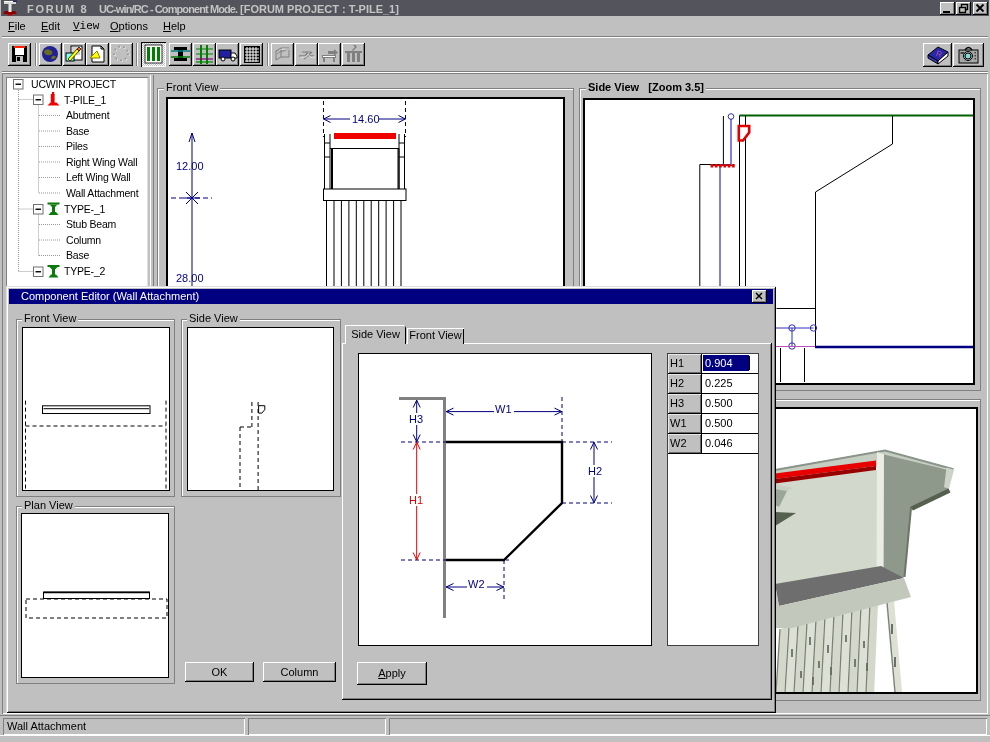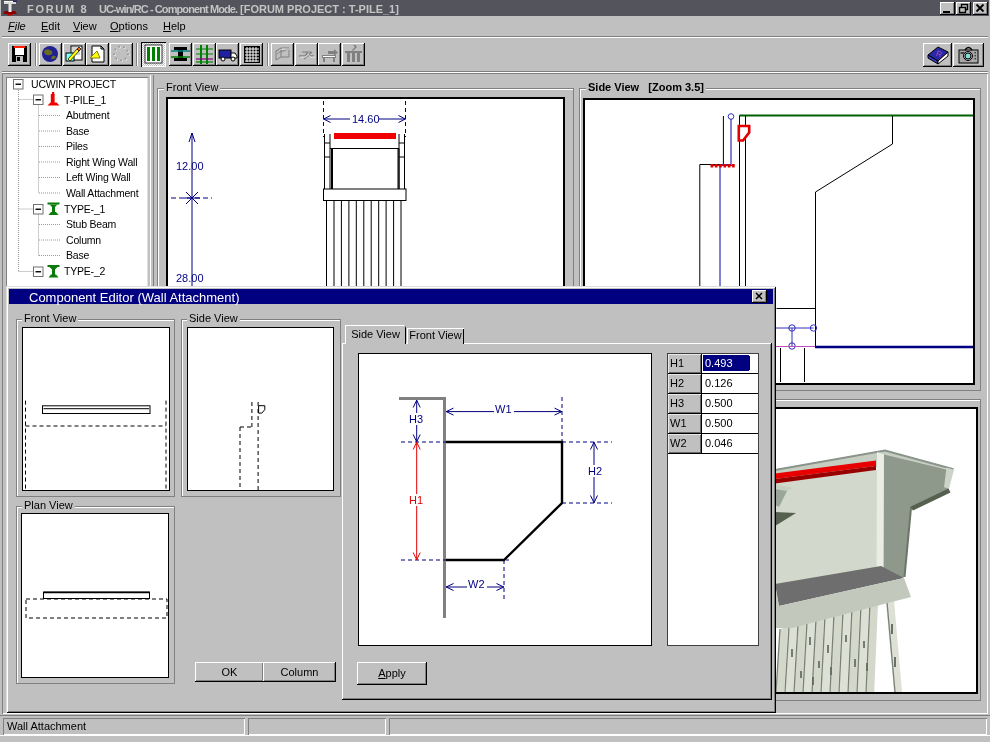--- a/index.html
+++ b/index.html
@@ -43,23 +43,23 @@
     </svg>
   </div>
 <div class="abs btn" style="left:973px;top:2px;width:15px;height:13px;">
     <svg width="15" height="13">
       <path d="M3.5 2.5 L10.5 9.5 M10.5 2.5 L3.5 9.5" stroke="#000" stroke-width="1.8"></path>
     </svg>
   </div>
 
 <div class="abs" style="left:1px;top:16px;width:988px;height:20px;background:#c0c0c0;"></div>
 <div class="abs" style="left:0;top:20px;font-size:11px;color:#000;width:990px;height:14px;">
-<span class="abs" style="left:8px;font-style:italic;"><u>F</u>ile</span>
+<span class="abs" style="left:8px;"><u>F</u>ile</span>
     <span class="abs" style="left:41px;"><u>E</u>dit</span>
-    <span class="abs" style="left:73px;"><u>V</u>iew</span>
+    <span class="abs" style="left:73px;font-family:Liberation Mono, monospace;"><u>V</u>iew</span>
     <span class="abs" style="left:110px;"><u>O</u>ptions</span>
     <span class="abs" style="left:163px;"><u>H</u>elp</span>
 </div>
 <div class="abs" style="left:2px;top:36px;width:986px;height:2px;border-top:1px solid #808080;border-bottom:1px solid #fff;"></div>
 
 <div class="abs" id="toolbar" style="left:2px;top:40px;width:986px;height:31px;background:#c0c0c0;">
 
  <div class="abs btn" style="left:6px;top:3px;width:23px;height:23px;">
   <svg width="23" height="23" viewBox="0 0 23 23">
         <g>
@@ -460,21 +460,21 @@
 <div class="abs" style="left:0px;top:714px;width:990px;height:28px;background:#c0c0c0;"></div>
 <div class="abs" style="left:0px;top:715px;width:990px;height:1px;background:#808080;"></div>
 <div class="abs sunken" style="left:3px;top:718px;width:242px;height:17px;font-size:11px;line-height:17px;padding-left:4px;">Wall Attachment</div>
 <div class="abs sunken" style="left:248px;top:718px;width:138px;height:17px;"></div>
 <div class="abs sunken" style="left:389px;top:718px;width:598px;height:17px;"></div>
 <div class="abs" style="left:0px;top:735px;width:990px;height:1px;background:#fff;"></div>
 
 <div class="abs" id="dialog" style="left:6px;top:286px;width:770px;height:427px;background:#c0c0c0;box-shadow: inset 1px 1px 0 #dfdfdf, inset -1px -1px 0 #000, inset 2px 2px 0 #fff, inset -2px -2px 0 #808080;">
 
  <div class="abs" style="left:3px;top:3px;width:764px;height:15px;background:#000080;"></div>
- <div class="abs" style="left:23px;top:4px;font-size:13px;color:#fff;">Component Editor (Wall Attachment)</div>
+ <div class="abs" style="left:15px;top:4px;font-size:11px;color:#fff;">Component Editor (Wall Attachment)</div>
  <div class="abs btn" style="left:746px;top:4px;width:15px;height:13px;">
       <svg width="15" height="13">
         <path d="M4 3 L10 9 M10 3 L4 9" stroke="#000" stroke-width="1.5"></path>
       </svg>
     </div>
 
  <div class="abs" style="left:10px;top:33px;width:159px;height:178px;border:1px solid #808080;box-shadow:inset 1px 1px 0 #fff;"></div>
  <div class="abs lbl" style="left:16px;top:27px;">Front View</div>
  <div class="abs" style="left:16px;top:41px;width:148px;height:164px;background:#fff;border:1px solid #000;">
   <svg width="146" height="162" viewBox="0 0 146 162">
@@ -506,21 +506,21 @@
  <div class="abs" style="left:15px;top:227px;width:148px;height:165px;background:#fff;border:1px solid #000;">
   <svg width="146" height="163" viewBox="0 0 146 163">
    <rect x="21.5" y="78" width="106" height="6.5" fill="#fff" stroke="#000" stroke-width="1"></rect>
    <path d="M22 78.5 h105" stroke="#000" stroke-width="1.6"></path>
    <g stroke="#000" stroke-dasharray="4 3" fill="none">
     <rect x="4" y="85" width="141" height="19"></rect>
    </g>
   </svg>
  </div>
 
- <div class="abs btn" style="left:179px;top:376px;width:69px;height:20px;text-align:center;font-size:11px;line-height:20px;margin-left:10px;">OK</div>
+ <div class="abs btn" style="left:179px;top:376px;width:69px;height:20px;text-align:center;font-size:11px;line-height:20px;">OK</div>
  <div class="abs btn" style="left:257px;top:376px;width:73px;height:20px;text-align:center;font-size:11px;line-height:20px;">Column</div>
 
  <div class="abs" style="left:336px;top:57px;width:430px;height:357px;background:#c0c0c0;box-shadow: inset -1px -1px 0 #000, inset 1px 1px 0 #fff, inset -2px -2px 0 #808080;"></div>
  <div class="abs" style="left:339px;top:39px;width:61px;height:19px;background:#c0c0c0;box-shadow: inset 1px 0 0 #fff, inset 0 1px 0 #fff, inset -1px 0 0 #000;border-top-right-radius:2px;font-size:11px;text-align:center;line-height:18px;">Side View</div>
  <div class="abs" style="left:401px;top:42px;width:57px;height:16px;background:#c0c0c0;box-shadow: inset 1px 0 0 #fff, inset 0 1px 0 #fff, inset -1px 0 0 #000;font-size:11px;text-align:center;line-height:15px;">Front View</div>
 
  <div class="abs" style="left:352px;top:67px;width:294px;height:293px;background:#fff;border:1px solid #000;">
   <svg width="292" height="291" viewBox="0 0 292 291">
 
    <path d="M40 44.5 H86" stroke="#808080" stroke-width="3"></path>
@@ -582,27 +582,27 @@
           <text x="50" y="150" fill="#e00000">H1</text>
    </g>
   </svg>
  </div>
 
  <div class="abs" style="left:661px;top:67px;width:92px;height:293px;background:#fff;border:1px solid #404040;">
   <div style="position:absolute;left:0;top:0;width:90px;">
    <div style="display:flex;height:20px;">
           <div style="width:34px;background:#c0c0c0;border:1px solid #000;border-left:none;border-top:none;font-size:11px;line-height:18px;padding-left:2px;box-shadow:inset 1px 1px 0 #e8e8e8, inset -1px -1px 0 #686868;">H1</div>
           <div style="flex:1;border-bottom:1px solid #000;position:relative;">
-            <div style="position:absolute;left:1px;top:1px;width:46px;bottom:2px;background:#000080;color:#fff;font-size:11px;line-height:16px;padding-left:2px;">0.493</div>
+            <div style="position:absolute;left:1px;top:1px;width:46px;bottom:2px;background:#000080;color:#fff;font-size:11px;line-height:16px;padding-left:2px;">0.904</div>
             <div style="position:absolute;left:47px;top:2px;width:1px;bottom:3px;background:#000;"></div>
           </div>
         </div>
    <div style="display:flex;height:20px;">
           <div style="width:34px;background:#c0c0c0;border:1px solid #000;border-left:none;border-top:none;font-size:11px;line-height:18px;padding-left:2px;box-shadow:inset 1px 1px 0 #e8e8e8, inset -1px -1px 0 #686868;">H2</div>
-          <div style="flex:1;border-bottom:1px solid #000;font-size:11px;line-height:18px;padding-left:3px;">0.126</div>
+          <div style="flex:1;border-bottom:1px solid #000;font-size:11px;line-height:18px;padding-left:3px;">0.225</div>
         </div>
    <div style="display:flex;height:20px;">
           <div style="width:34px;background:#c0c0c0;border:1px solid #000;border-left:none;border-top:none;font-size:11px;line-height:18px;padding-left:2px;box-shadow:inset 1px 1px 0 #e8e8e8, inset -1px -1px 0 #686868;">H3</div>
           <div style="flex:1;border-bottom:1px solid #000;font-size:11px;line-height:18px;padding-left:3px;">0.500</div>
         </div>
    <div style="display:flex;height:20px;">
           <div style="width:34px;background:#c0c0c0;border:1px solid #000;border-left:none;border-top:none;font-size:11px;line-height:18px;padding-left:2px;box-shadow:inset 1px 1px 0 #e8e8e8, inset -1px -1px 0 #686868;">W1</div>
           <div style="flex:1;border-bottom:1px solid #000;font-size:11px;line-height:18px;padding-left:3px;">0.500</div>
         </div>
    <div style="display:flex;height:20px;">

